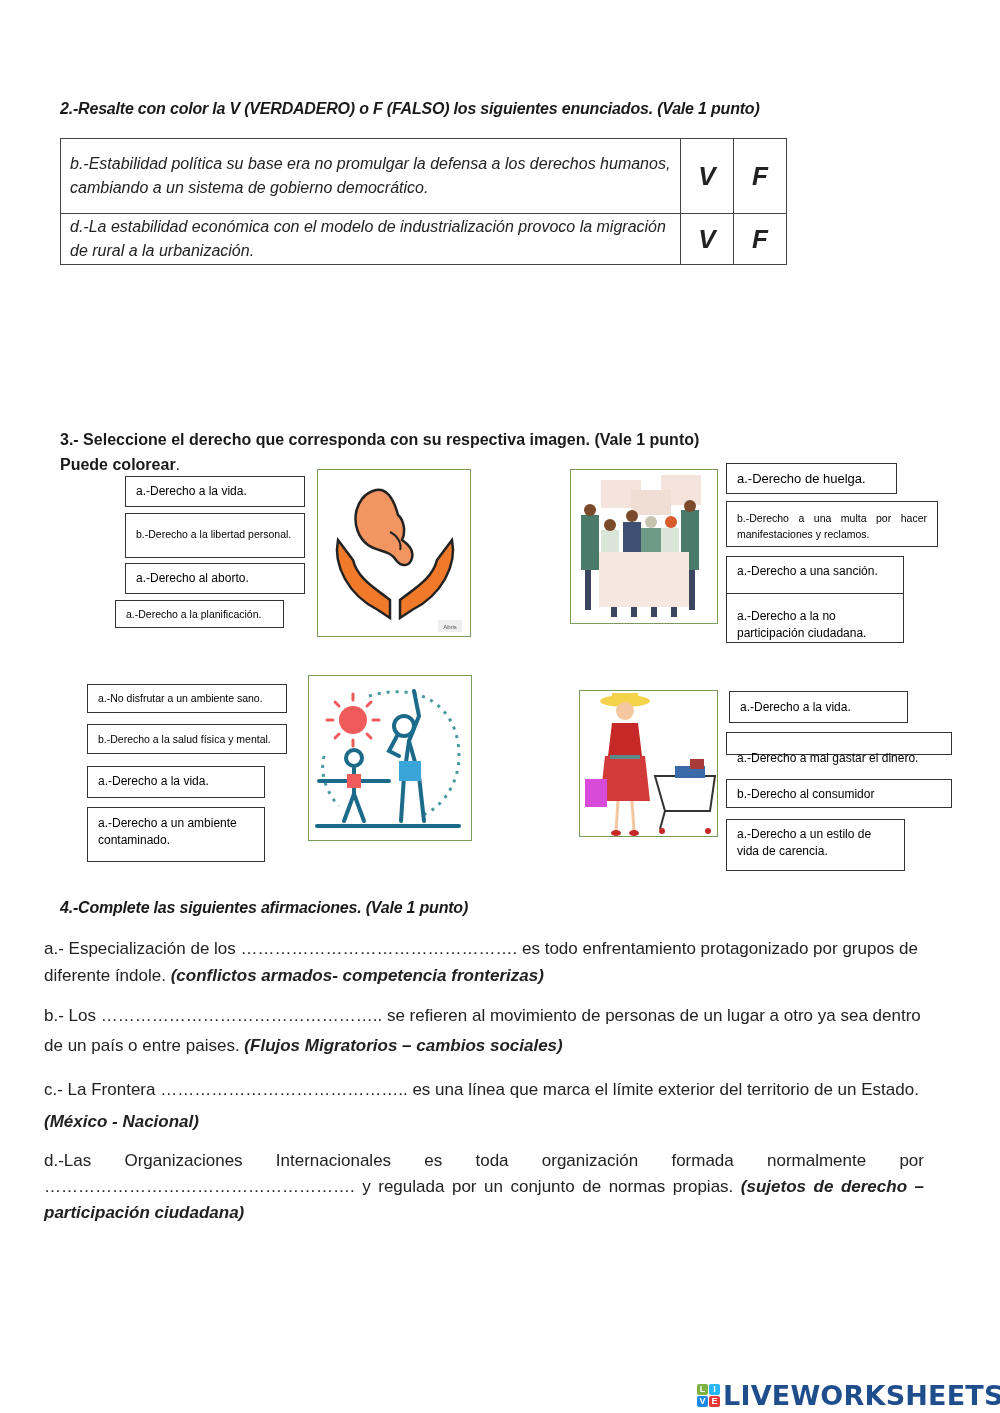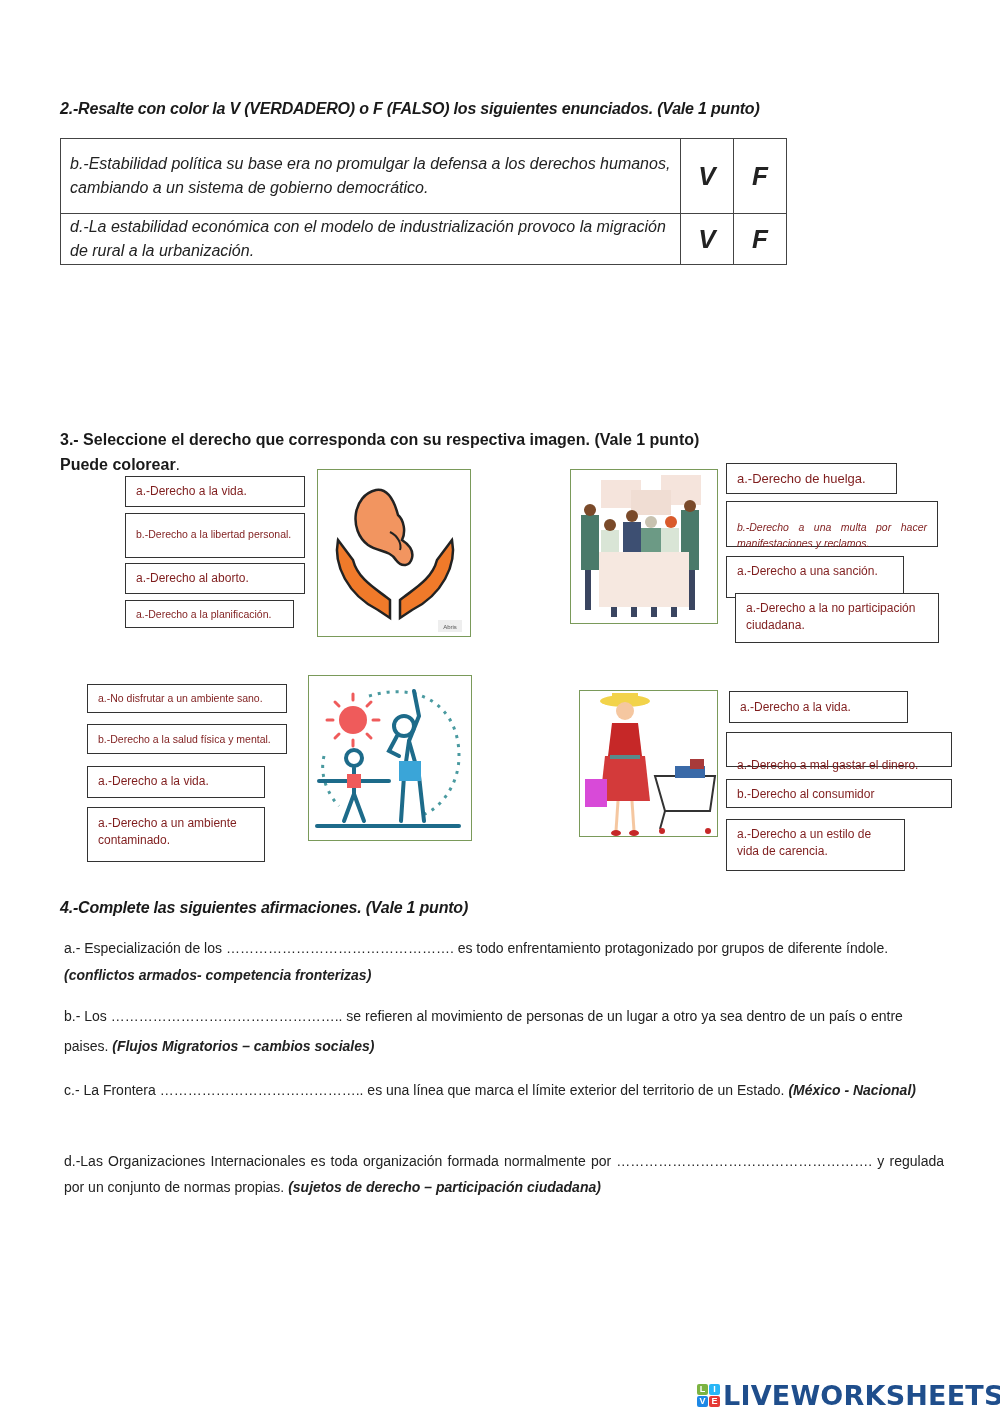--- a/index.html
+++ b/index.html
@@ -6,25 +6,25 @@
   body { width: 1000px; height: 1413px; position: relative; overflow: hidden;
          font-family: "Liberation Sans", sans-serif; color: #1a1a1a; }
   .abs { position: absolute; }
   .heading-it { font-style: italic; font-weight: bold; font-size: 16px; letter-spacing: -0.2px; }
   .heading-b { font-weight: bold; font-size: 16px; }
   table.vf { position: absolute; left: 60px; top: 138px; width: 727px; border-collapse: collapse; }
   table.vf td { border: 1.3px solid #444; font-style: italic; font-size: 16px; line-height: 24px;
                 padding: 1px 9px; vertical-align: middle; color: #222; }
   table.vf td.opt { width: 52px; text-align: center; font-size: 26px; font-weight: bold; padding: 0; cursor: pointer; }
   .box { position: absolute; border: 1.3px solid #333; background: #fff; box-sizing: border-box;
-         font-size: 12px; color: #7f1d1d; padding: 4px 10px; line-height: 17px; cursor: pointer; }
+         font-size: 12px; color: #000000; padding: 4px 10px; line-height: 17px; cursor: pointer; }
   .box.small { font-size: 10.5px; line-height: 16px; }
   .box.just { text-align: justify; text-align-last: left; }
   .imgframe { position: absolute; border: 1.5px solid #7a9a5a; background: #fff; box-sizing: border-box; overflow: hidden; }
-  .para { position: absolute; left: 64px; width: 880px; font-size: 14px; line-height: 27px; color: #222; }
+  .para { position: absolute; left: 44px; width: 880px; font-size: 17px; line-height: 27px; color: #222; }
   .para .hint { font-style: italic; font-weight: bold; }
   .para.just { text-align: justify; text-align-last: left; }
   .dots { letter-spacing: 0; }
   .logo { position: absolute; left: 697px; top: 1380px; display: flex; align-items: center; }
   .logo-grid { display: grid; grid-template-columns: 11px 11px; grid-gap: 1px; margin-right: 3px; }
   .logo-grid span { width: 11px; height: 11px; font-size: 9px; font-weight: bold; color: #fff; text-align: center; line-height: 11px; border-radius: 2px; }
   .logo-text { font-weight: bold; font-size: 27px; color: #1f4e8c; letter-spacing: 0.2px; font-family: "DejaVu Sans", sans-serif; }
 </style>
 </head>
 <body>
@@ -47,21 +47,21 @@
   </table>
 
 <div class="abs heading-b" style="left:60px; top:431px;">3.- Seleccione el derecho que corresponda con su respectiva imagen. (Vale 1 punto)</div>
 <div class="abs" style="left:60px; top:456px; font-size:16px;">
   <span style="font-weight:bold;">Puede colorear</span><span>.</span>
 </div>
 
 <div class="box" style="left:125px; top:476px; width:180px; height:31px; padding-top:6px;">a.-Derecho a la vida.</div>
 <div class="box small just" style="left:125px; top:513px; width:180px; height:45px; padding-top:12px;">b.-Derecho a la libertad personal.</div>
 <div class="box" style="left:125px; top:563px; width:180px; height:31px; padding-top:6px;">a.-Derecho al aborto.</div>
-<div class="box small" style="left:125px; top:600px; width:169px; height:28px; padding-top:5px;">a.-Derecho a la planificación.</div>
+<div class="box small" style="left:115px; top:600px; width:169px; height:28px; padding-top:5px;">a.-Derecho a la planificación.</div>
 
 <div class="imgframe" style="left:317px; top:469px; width:154px; height:168px;">
   <svg width="154" height="168" viewBox="0 0 154 168">
     <path d="M58 20 C35 25 30 60 50 75 C60 82 72 80 78 90 C84 98 92 96 94 88 C96 80 90 74 84 70 C88 62 86 50 80 45 C76 30 70 18 58 20 Z" fill="#f29560" stroke="#222" stroke-width="2.5"></path>
     <path d="M72 62 C80 66 84 74 82 80" fill="none" stroke="#222" stroke-width="2"></path>
     <path d="M20 70 C15 95 30 125 60 140 L72 148 L72 130 C60 120 40 110 35 90 Z" fill="#f07a2a" stroke="#222" stroke-width="2.5"></path>
     <path d="M134 70 C139 95 124 125 94 140 L82 148 L82 130 C94 120 114 110 119 90 Z" fill="#f07a2a" stroke="#222" stroke-width="2.5"></path>
     <rect x="120" y="150" width="24" height="12" fill="#eee"></rect>
     <text x="132" y="159" font-size="6" text-anchor="middle" fill="#555" font-family="Liberation Sans, sans-serif">Abris</text>
   </svg>
@@ -100,23 +100,23 @@
         <rect x="118" y="100" width="6" height="40"></rect>
         <rect x="40" y="137" width="6" height="10"></rect>
         <rect x="60" y="137" width="6" height="10"></rect>
         <rect x="80" y="137" width="6" height="10"></rect>
         <rect x="100" y="137" width="6" height="10"></rect>
       </g>
   </svg>
 </div>
 
 <div class="box" style="left:726px; top:463px; width:171px; height:31px; padding-top:6px; font-size:13px;">a.-Derecho de huelga.</div>
-<div class="box small just" style="left:726px; top:501px; width:212px; height:46px; padding-top:17px;font-style:italic;">b.-Derecho a una multa por hacer manifestaciones y reclamos.</div>
+<div class="box small just" style="left:726px; top:501px; width:212px; height:46px; padding-top:8px;">b.-Derecho a una multa por hacer manifestaciones y reclamos.</div>
 <div class="box" style="left:726px; top:556px; width:178px; height:42px; padding-top:6px;">a.-Derecho a una sanción.</div>
-<div class="box" style="left:726px; top:593px; width:204px; height:50px; padding-top:6px;margin-left:9px;">a.-Derecho a la no participación ciudadana.</div>
+<div class="box" style="left:726px; top:593px; width:178px; height:50px; padding-top:14px;">a.-Derecho a la no participación ciudadana.</div>
 
 <div class="box small" style="left:87px; top:684px; width:200px; height:29px; padding-top:5px;">a.-No disfrutar a un ambiente sano.</div>
 <div class="box small" style="left:87px; top:724px; width:200px; height:30px; padding-top:6px;">b.-Derecho a la salud física y mental.</div>
 <div class="box" style="left:87px; top:766px; width:178px; height:32px; padding-top:6px;">a.-Derecho a la vida.</div>
 <div class="box" style="left:87px; top:807px; width:178px; height:55px; padding-top:7px;">a.-Derecho a un ambiente contaminado.</div>
 
 <div class="imgframe" style="left:308px; top:675px; width:164px; height:166px;">
   <svg width="164" height="166" viewBox="0 0 164 166">
     <circle cx="44" cy="44" r="14" fill="#ef5b5b"></circle>
     <g stroke="#ef5b5b" stroke-width="3" stroke-linecap="round">
@@ -167,21 +167,21 @@
     <path d="M75 85 L135 85 L130 120 L85 120 Z" fill="none" stroke="#333" stroke-width="2"></path>
     <rect x="95" y="75" width="30" height="12" fill="#3a6aa8"></rect>
     <rect x="110" y="68" width="14" height="10" fill="#a83a3a"></rect>
     <line x1="85" y1="120" x2="80" y2="138" stroke="#333" stroke-width="2"></line>
     <circle cx="82" cy="140" r="3" fill="#c62828"></circle>
       <circle cx="128" cy="140" r="3" fill="#c62828"></circle>
   </svg>
 </div>
 
 <div class="box" style="left:729px; top:691px; width:179px; height:32px; padding-top:7px;">a.-Derecho a la vida.</div>
-<div class="box" style="left:726px; top:732px; width:226px; height:35px; padding-top:24px;">a.-Derecho a mal gastar el dinero.</div>
+<div class="box" style="left:726px; top:732px; width:226px; height:23px; padding-top:17px;">a.-Derecho a mal gastar el dinero.</div>
 <div class="box" style="left:726px; top:779px; width:226px; height:29px; padding-top:6px;">b.-Derecho al consumidor</div>
 <div class="box" style="left:726px; top:819px; width:179px; height:52px; padding-top:6px;">a.-Derecho a un estilo de vida de carencia.</div>
 
 <div class="abs heading-it" style="left:60px; top:899px;">4.-Complete las siguientes afirmaciones. (Vale 1 punto)</div>
 
 <div class="para" style="top:935px;">
   <span>a.- Especialización de los </span><span class="dots">………………………………………….</span><span> es todo enfrentamiento protagonizado por grupos de diferente índole. </span><span class="hint">(conflictos armados- competencia fronterizas)</span>
 </div>
 
 <div class="para" style="top:1001px; line-height:30px;">

